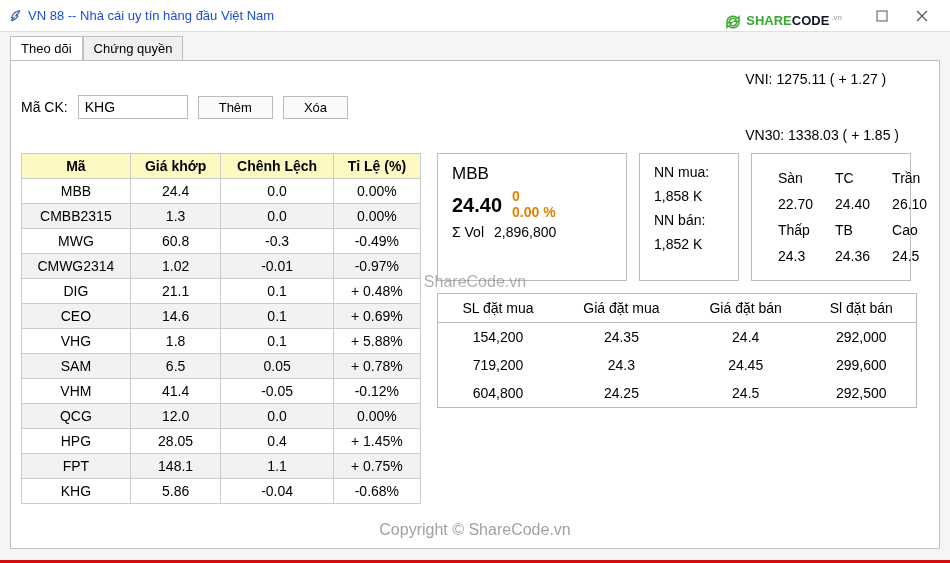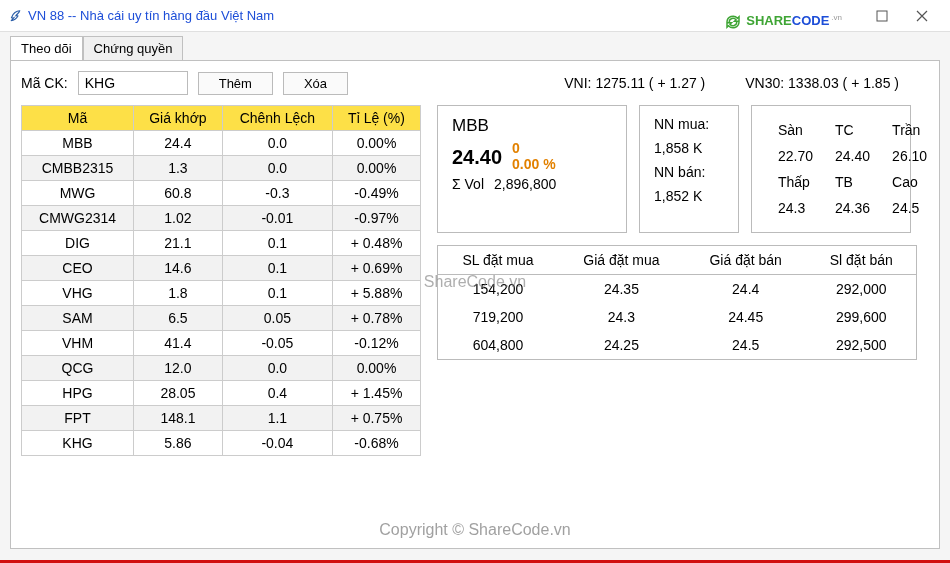--- a/index.html
+++ b/index.html
@@ -24,21 +24,21 @@
       width: 14px;
       height: 14px;
       margin-right: 6px;
       color: #2b5ea8;
     }
     .titlebar .title { font-size: 13px; color: #1d4ed8; }
     .titlebar .spacer { flex: 1; }
     .titlebar .sharecode { display: flex; align-items: flex-start; margin-right: 20px; margin-top: 12px; }
     .titlebar .sharecode .icon { color: #3fa535; width: 18px; height: 18px; margin-right: 4px; }
     .titlebar .sharecode .txt1 { color: #3fa535; font-weight: bold; font-size: 13px; }
-    .titlebar .sharecode .txt2 { color: #1d4ed8; font-weight: bold; font-size: 13px; }
+    .titlebar .sharecode .txt2 { color: #0f172a; font-weight: bold; font-size: 13px; }
     .titlebar .sharecode .vn { color: #999; font-size: 8px; margin-left: 2px; }
     .titlebar .winbtn { width: 40px; height: 28px; display: inline-flex; align-items: center; justify-content: center; color: #555; }
     .titlebar .winbtn svg { width: 12px; height: 12px; }
 
     .workarea {
       padding: 4px 10px 10px 10px;
       height: calc(100% - 32px);
     }
     .tabs { display: flex; }
     .tab {
@@ -63,37 +63,37 @@
       font-size: 14px;
       width: 110px;
       background: #fff;
     }
     button.btn {
       border: 1px solid #bbb;
       background: #fafafa;
       padding: 3px 20px;
       font-size: 13px;
     }
-    .indices { margin-left: auto; margin-right: 30px; display: flex; gap: 40px; font-size: 14px; }
+    .indices { margin-left: auto; margin-right: 30px; display: flex; gap: 40px; font-size: 14px; flex-direction: column; }
     .maingrid { display: flex; gap: 16px; margin-top: 10px; }
     .leftpane { width: 400px; }
     .rightpane { width: 480px; }
 
     table.wl {
       border-collapse: collapse;
       width: 100%;
       border: 1px solid #bbb;
     }
     table.wl th, table.wl td {
       border: 1px solid #ccc;
       padding: 4px 8px;
       font-size: 14px;
       text-align: center;
     }
-    table.wl th { background: #fde047; font-weight: normal; }
+    table.wl th { background: #fef9c3; font-weight: bold; }
     table.wl tbody tr:nth-child(even) { background: #f2f2f2; }
 
     .infoboxes { display: flex; gap: 12px; }
     .ibox { border: 1px solid #bbb; padding: 10px 14px; font-size: 14px; }
     .ibox .big { font-size: 20px; font-weight: bold; margin-top: 6px; }
     .ibox .row { display: flex; gap: 10px; align-items: center; margin: 4px 0; }
     .orange { color: #e28100; font-weight: bold; }
     .ibox table td { padding: 4px 10px; }
 
     .ordtable { margin-top: 12px; border: 1px solid #bbb; }

